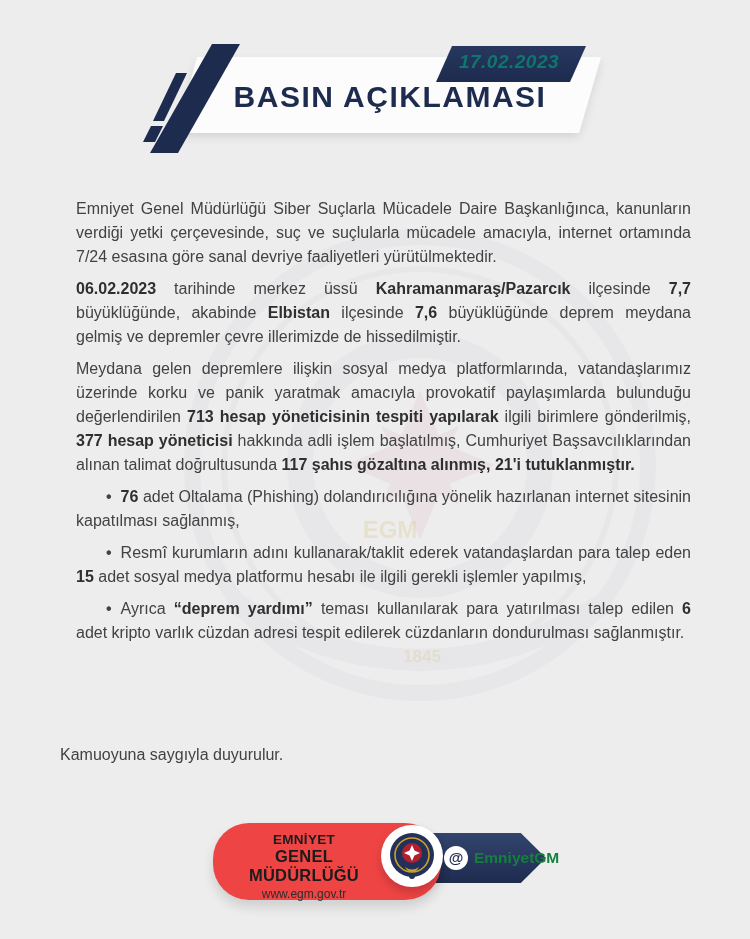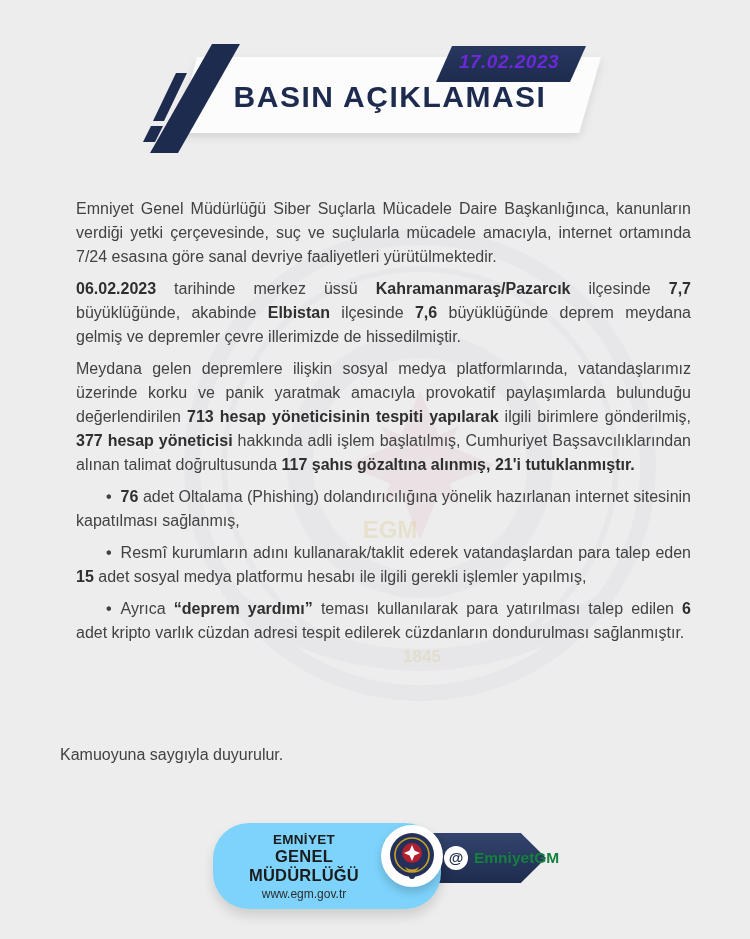--- a/index.html
+++ b/index.html
@@ -4,21 +4,21 @@
 <style>
   html,body{margin:0;padding:0;}
   .page{
     position:relative;width:750px;height:939px;background:#EDEDEE;
     font-family:"Liberation Sans",sans-serif;overflow:hidden;
   }
   
   .header-svg{position:absolute;left:0;top:0;width:750px;height:175px;}
   .date-badge-text{
     position:absolute;left:440px;top:51px;width:138px;text-align:center;
-    color:#6d28d9;font-size:19px;font-weight:700;font-style:italic;letter-spacing:.5px;
+    color:#0f766e;font-size:19px;font-weight:700;font-style:italic;letter-spacing:.5px;
   }
   .press-title{
     position:absolute;left:205px;top:80px;width:370px;text-align:center;
     color:#1D2B4E;font-size:30px;font-weight:700;letter-spacing:1.5px;
   }
   
   .watermark{position:absolute;left:150px;top:200px;width:540px;height:540px;pointer-events:none;}
   
   .content{
     position:absolute;left:60px;top:197px;width:631px;
@@ -27,22 +27,22 @@
   .content p{margin:0 0 8px 16px;}
   .content b{font-weight:700;color:#2f2f2f;}
   .content p.bullet{text-indent:30px;}
   .dot{font-weight:700;padding-right:9px;}
   .closing{
     position:absolute;left:60px;top:746px;color:#424242;font-size:16px;
   }
   
   .footer{position:absolute;left:0;top:810px;width:750px;height:110px;}
   .org-pill{
-    position:absolute;left:213px;top:13px;width:228px;height:86px;border-radius:36px;
-    background:#7dd3fc;box-shadow:0 7px 12px rgba(0,0,0,.13);
+    position:absolute;left:213px;top:13px;width:228px;height:77px;border-radius:36px;
+    background:#ef4444;box-shadow:0 7px 12px rgba(0,0,0,.13);
   }
   .org-pill-text{
     position:absolute;left:12px;top:9px;width:158px;text-align:center;color:#1b1b1b;
   }
   .org-line1{font-size:13.5px;font-weight:700;letter-spacing:.3px;}
   .org-line2{font-size:16.5px;font-weight:700;letter-spacing:.2px;line-height:19px;}
   .org-site{font-size:12px;color:#2e2e2e;margin-top:2px;}
   .social-badge{
     position:absolute;left:426px;top:23px;width:120px;height:50px;
     background:linear-gradient(#33446e,#1D2B4E);

